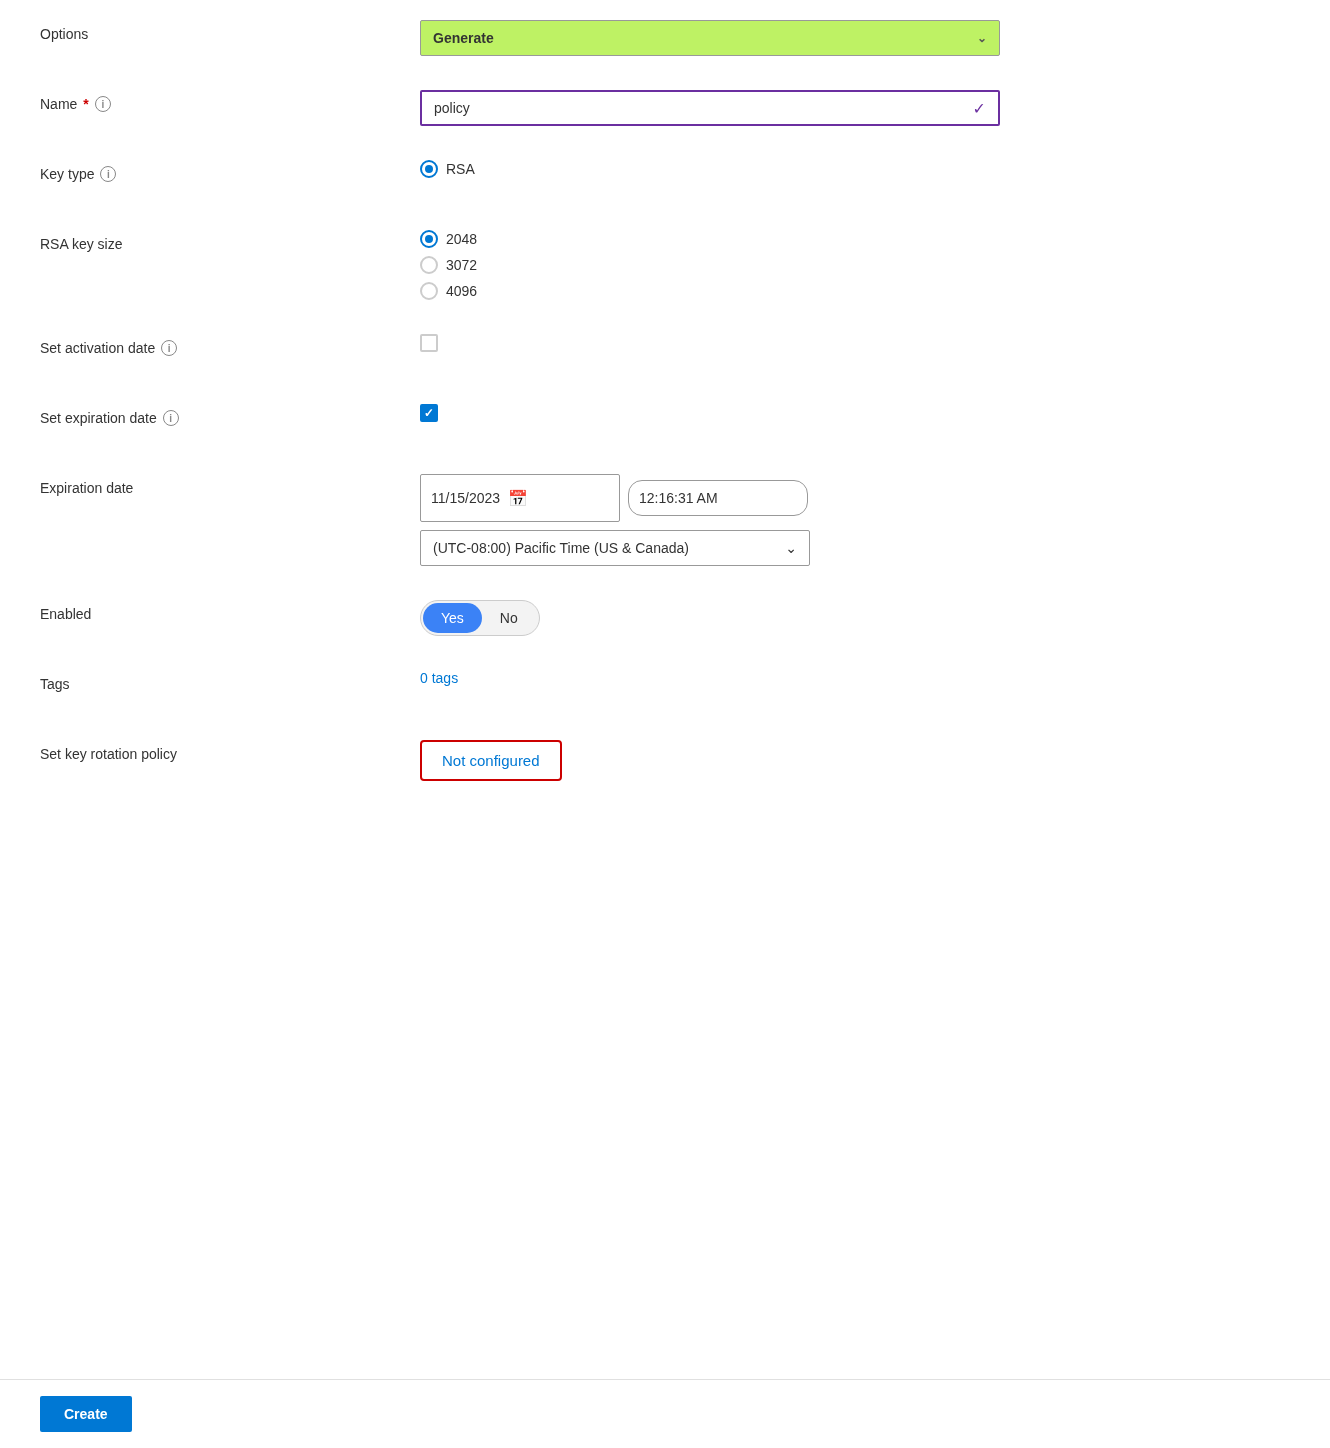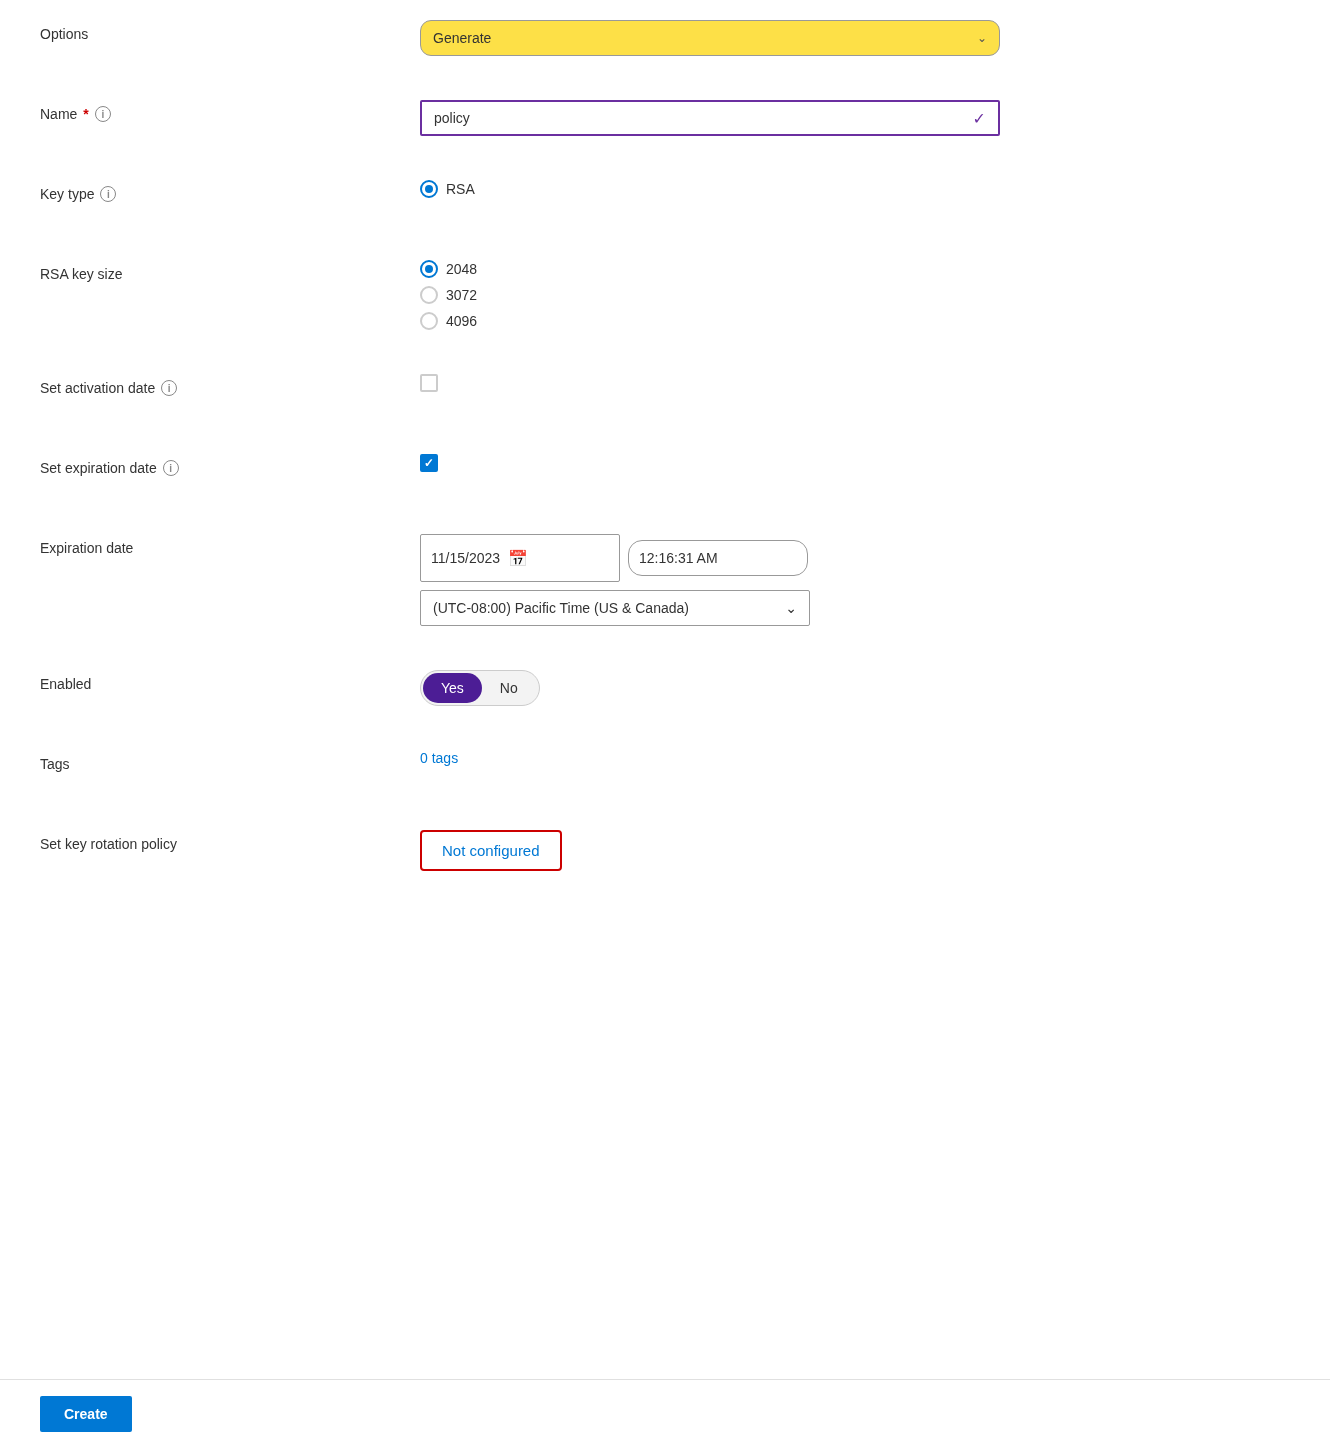--- a/index.html
+++ b/index.html
@@ -38,21 +38,21 @@
       border: none;
       background: none;
       letter-spacing: 2px;
     }
     .form-container {
       max-width: 1200px;
     }
     .form-row {
       display: flex;
       align-items: flex-start;
-      margin-bottom: 44px;
+      margin-bottom: 34px;
       min-height: 36px;
     }
     .form-label {
       width: 380px;
       min-width: 380px;
       padding-top: 6px;
       font-size: 14px;
       color: #333;
       display: flex;
       align-items: center;
@@ -76,28 +76,29 @@
       cursor: pointer;
     }
     .form-control {
       flex: 1;
     }
     .select-dropdown {
       width: 100%;
       max-width: 580px;
       padding: 6px 12px;
       border: 1px solid #999;
-      border-radius: 11px;
-      font-size: 14px;
-      background: #fde047;
+      border-radius: 2px;
+      font-size: 14px;
+      background: #bef264;
       cursor: pointer;
       display: flex;
       align-items: center;
       justify-content: space-between;
       height: 36px;
+      font-weight: bold;
     }
     .select-dropdown .chevron {
       font-size: 12px;
       color: #555;
     }
     .text-input {
       width: 100%;
       max-width: 580px;
       padding: 6px 12px;
       border: 2px solid #6b2fa0;
@@ -215,21 +216,21 @@
       display: flex;
       align-items: center;
       background: #f3f3f3;
       border-radius: 20px;
       width: 120px;
       height: 36px;
       padding: 2px;
       border: 1px solid #ccc;
     }
     .toggle-yes {
-      background: #4c1d95;
+      background: #3b82f6;
       color: #fff;
       border-radius: 18px;
       padding: 4px 18px;
       font-size: 14px;
       font-weight: 500;
       cursor: pointer;
       height: 30px;
       display: flex;
       align-items: center;
     }

